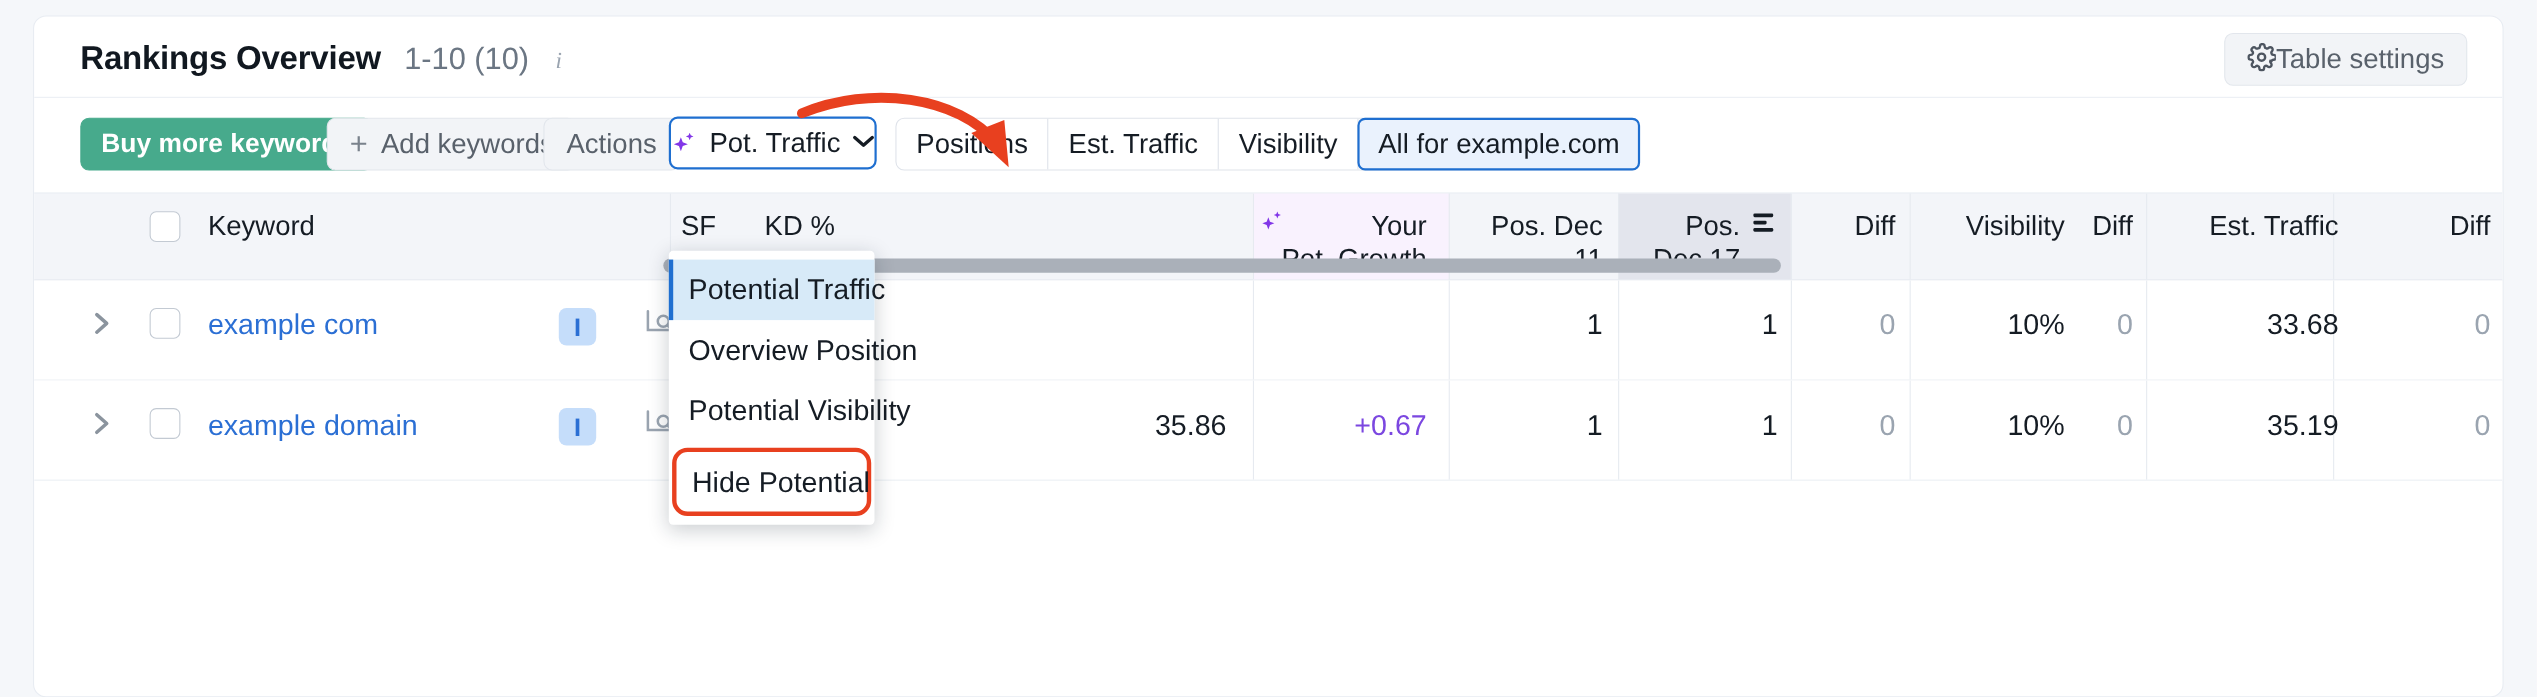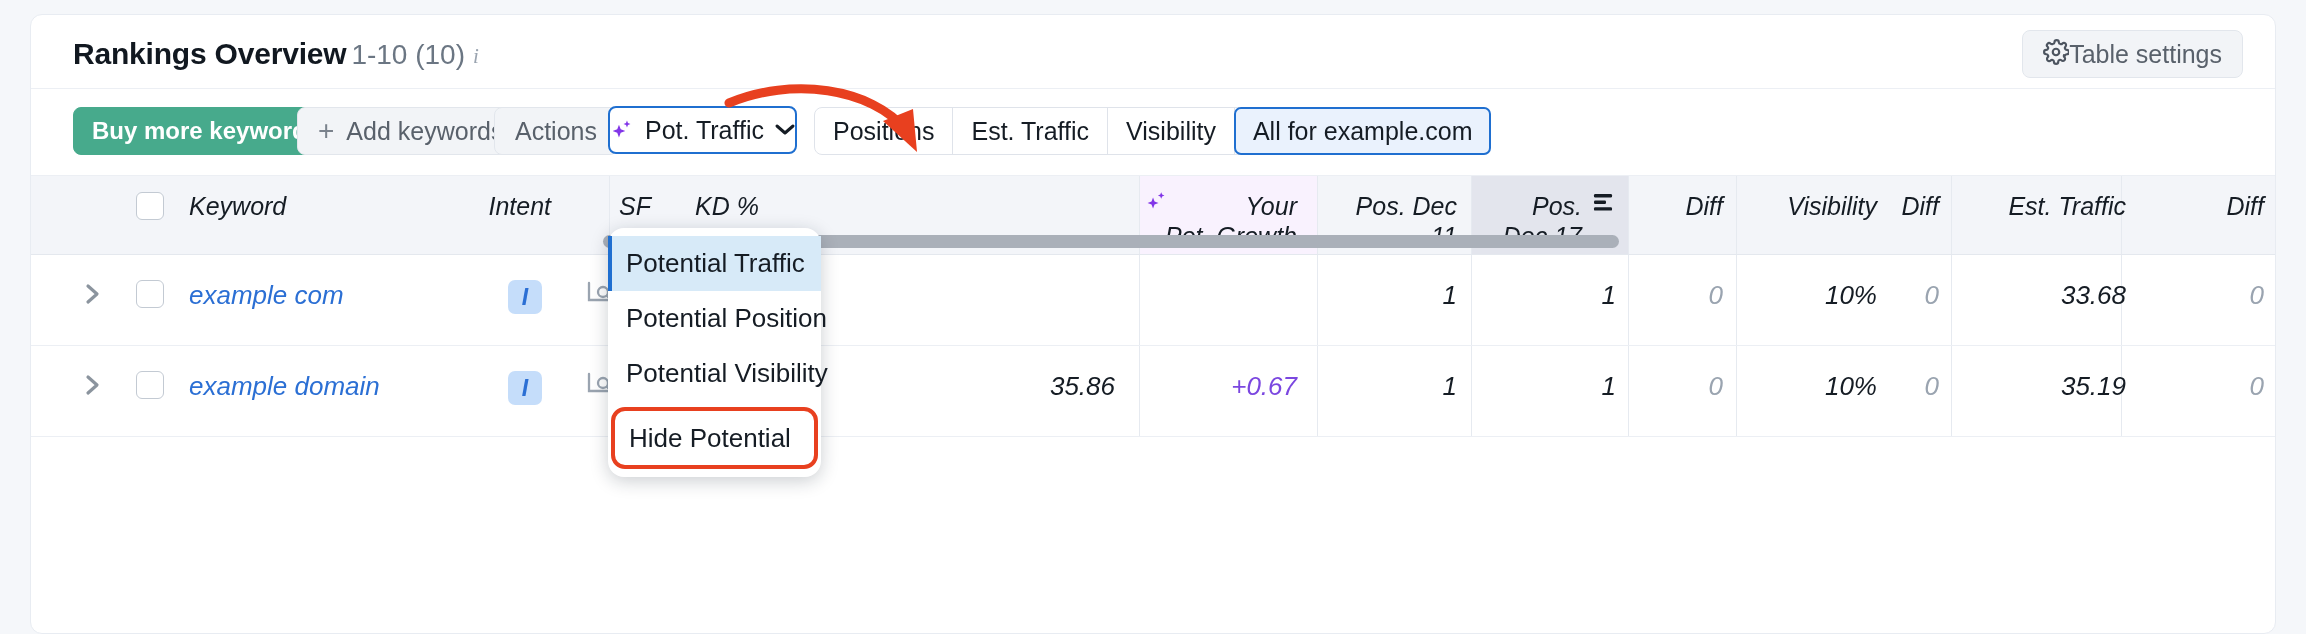--- a/index.html
+++ b/index.html
@@ -27,21 +27,21 @@
   
   .card-header {
     position: relative;
     height: 74px;
     border-bottom: 1px solid #eceff4;
     box-sizing: border-box;
   }
   .title-wrap {
     position: absolute;
     left: 42px; top: 22px;
-    display: flex; align-items: baseline; gap: 5px;
+    display: flex; align-items: baseline; gap: 21px;
   }
   .title-main {
     font-size: 30px; font-weight: bold; color: #111820;
     letter-spacing: -0.2px;
   }
   .title-count {
     font-size: 28px; color: #6b7683; font-weight: normal;
   }
   .info-icon {
     font-size: 21px; color: #9aa4b0;
@@ -135,21 +135,21 @@
   }
   .tab:last-child { border-right: none; }
   .tab.active {
     background: #eaf2fd;
     border: 2px solid #1f6fd0;
     border-radius: 7px;
     margin: -1px;
     padding: 0 17px;
   }
   
-  .table { position: relative; width: 100%; font-style: italic; }
+  .table { position: relative; width: 100%; }
   .thead {
     position: relative;
     height: 78px;
     background: #f3f5f9;
     border-top: 1px solid #eceff4;
     border-bottom: 1px solid #e4e8ee;
   }
   .row {
     position: relative;
     height: 90px;
@@ -223,23 +223,23 @@
   .hscroll .thumb {
     position: absolute; left: 0; top: 0;
     width: 1016px; height: 13px;
     background: #aab0b9;
     border-radius: 7px;
   }
   
   .dropdown {
     position: absolute;
     left: 577px; top: 213px;
-    width: 213px;
+    width: 187px;
     background: #ffffff;
-    border-radius: 16px;
+    border-radius: 4px;
     box-shadow: 0 4px 18px rgba(20,30,45,0.22);
     z-index: 60;
     padding: 8px 0;
     box-sizing: border-box;
   }
   .dd-item {
     position: relative;
     height: 55px;
     display: flex; align-items: center;
     padding-left: 18px;
@@ -356,23 +356,20 @@
         <div class="vline" style="left:1705px;"></div>
         <div class="vline" style="left:1920px;"></div>
         <div class="vline" style="left:2090px;"></div>
 
         <div class="cell center" style="left:96px; width:46px;">
           <div class="chk"></div>
         </div>
         <div class="cell" style="left:158px; width:240px;">
           <span class="hdr-txt left">Keyword</span>
         </div>
-        <div class="cell right" style="left:380px; width:140px;">
-          <span class="hdr-txt">Intent</span>
-        </div>
         <div class="cell right" style="left:530px; width:90px;">
           <span class="hdr-txt">SF</span>
         </div>
         <div class="cell right" style="left:628px; width:100px;">
           <span class="hdr-txt">KD %</span>
         </div>
         <div class="cell right" style="left:900px; width:200px;">
           <span class="hdr-txt"></span>
         </div>
         <div class="cell right" style="left:1120px; width:160px; padding-right:14px;">
@@ -557,21 +554,21 @@
           <span class="cell-txt muted">0</span>
         </div>
       </div>
     </div>
 
     <div class="dropdown">
       <div class="dd-item selected">
         <span>Potential Traffic</span>
       </div>
       <div class="dd-item">
-        <span>Potential Position</span>
+        <span>Overview Position</span>
       </div>
       <div class="dd-item">
         <span>Potential Visibility</span>
       </div>
       <div class="dd-item ring">
         <span>Hide Potential</span>
       </div>
     </div>
 
     <svg class="arrow-svg" viewBox="0 0 320 130">

